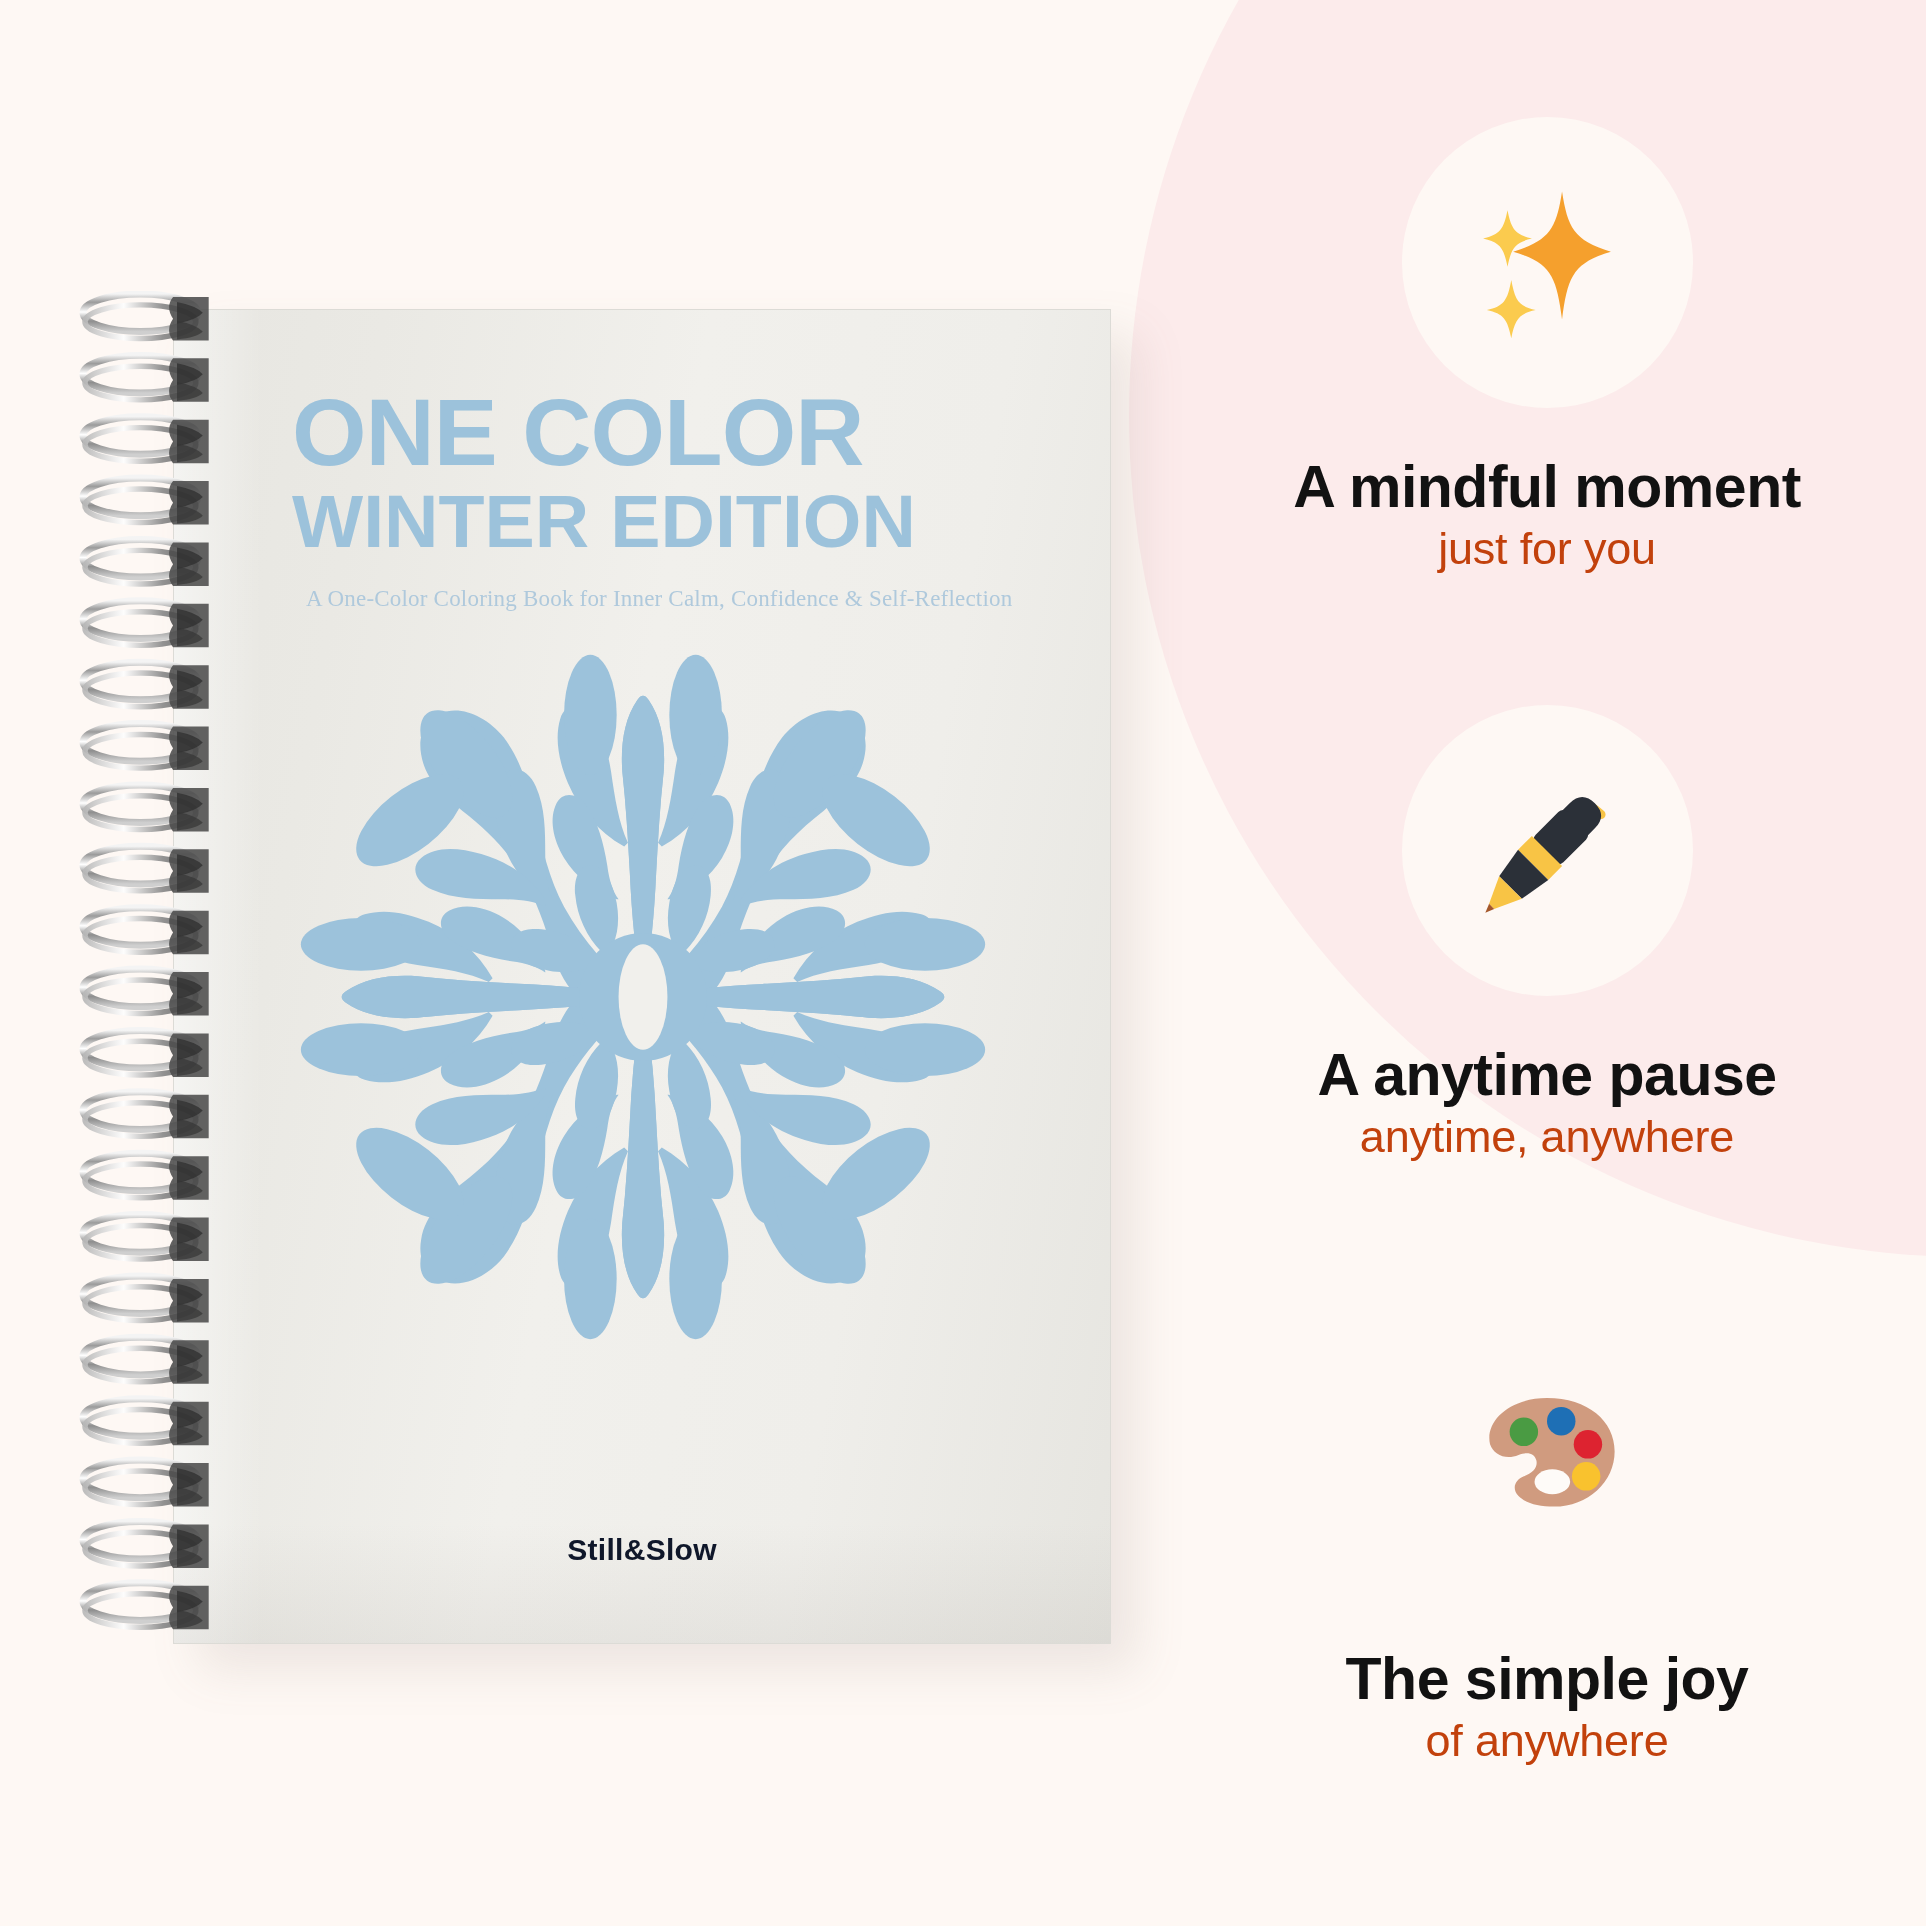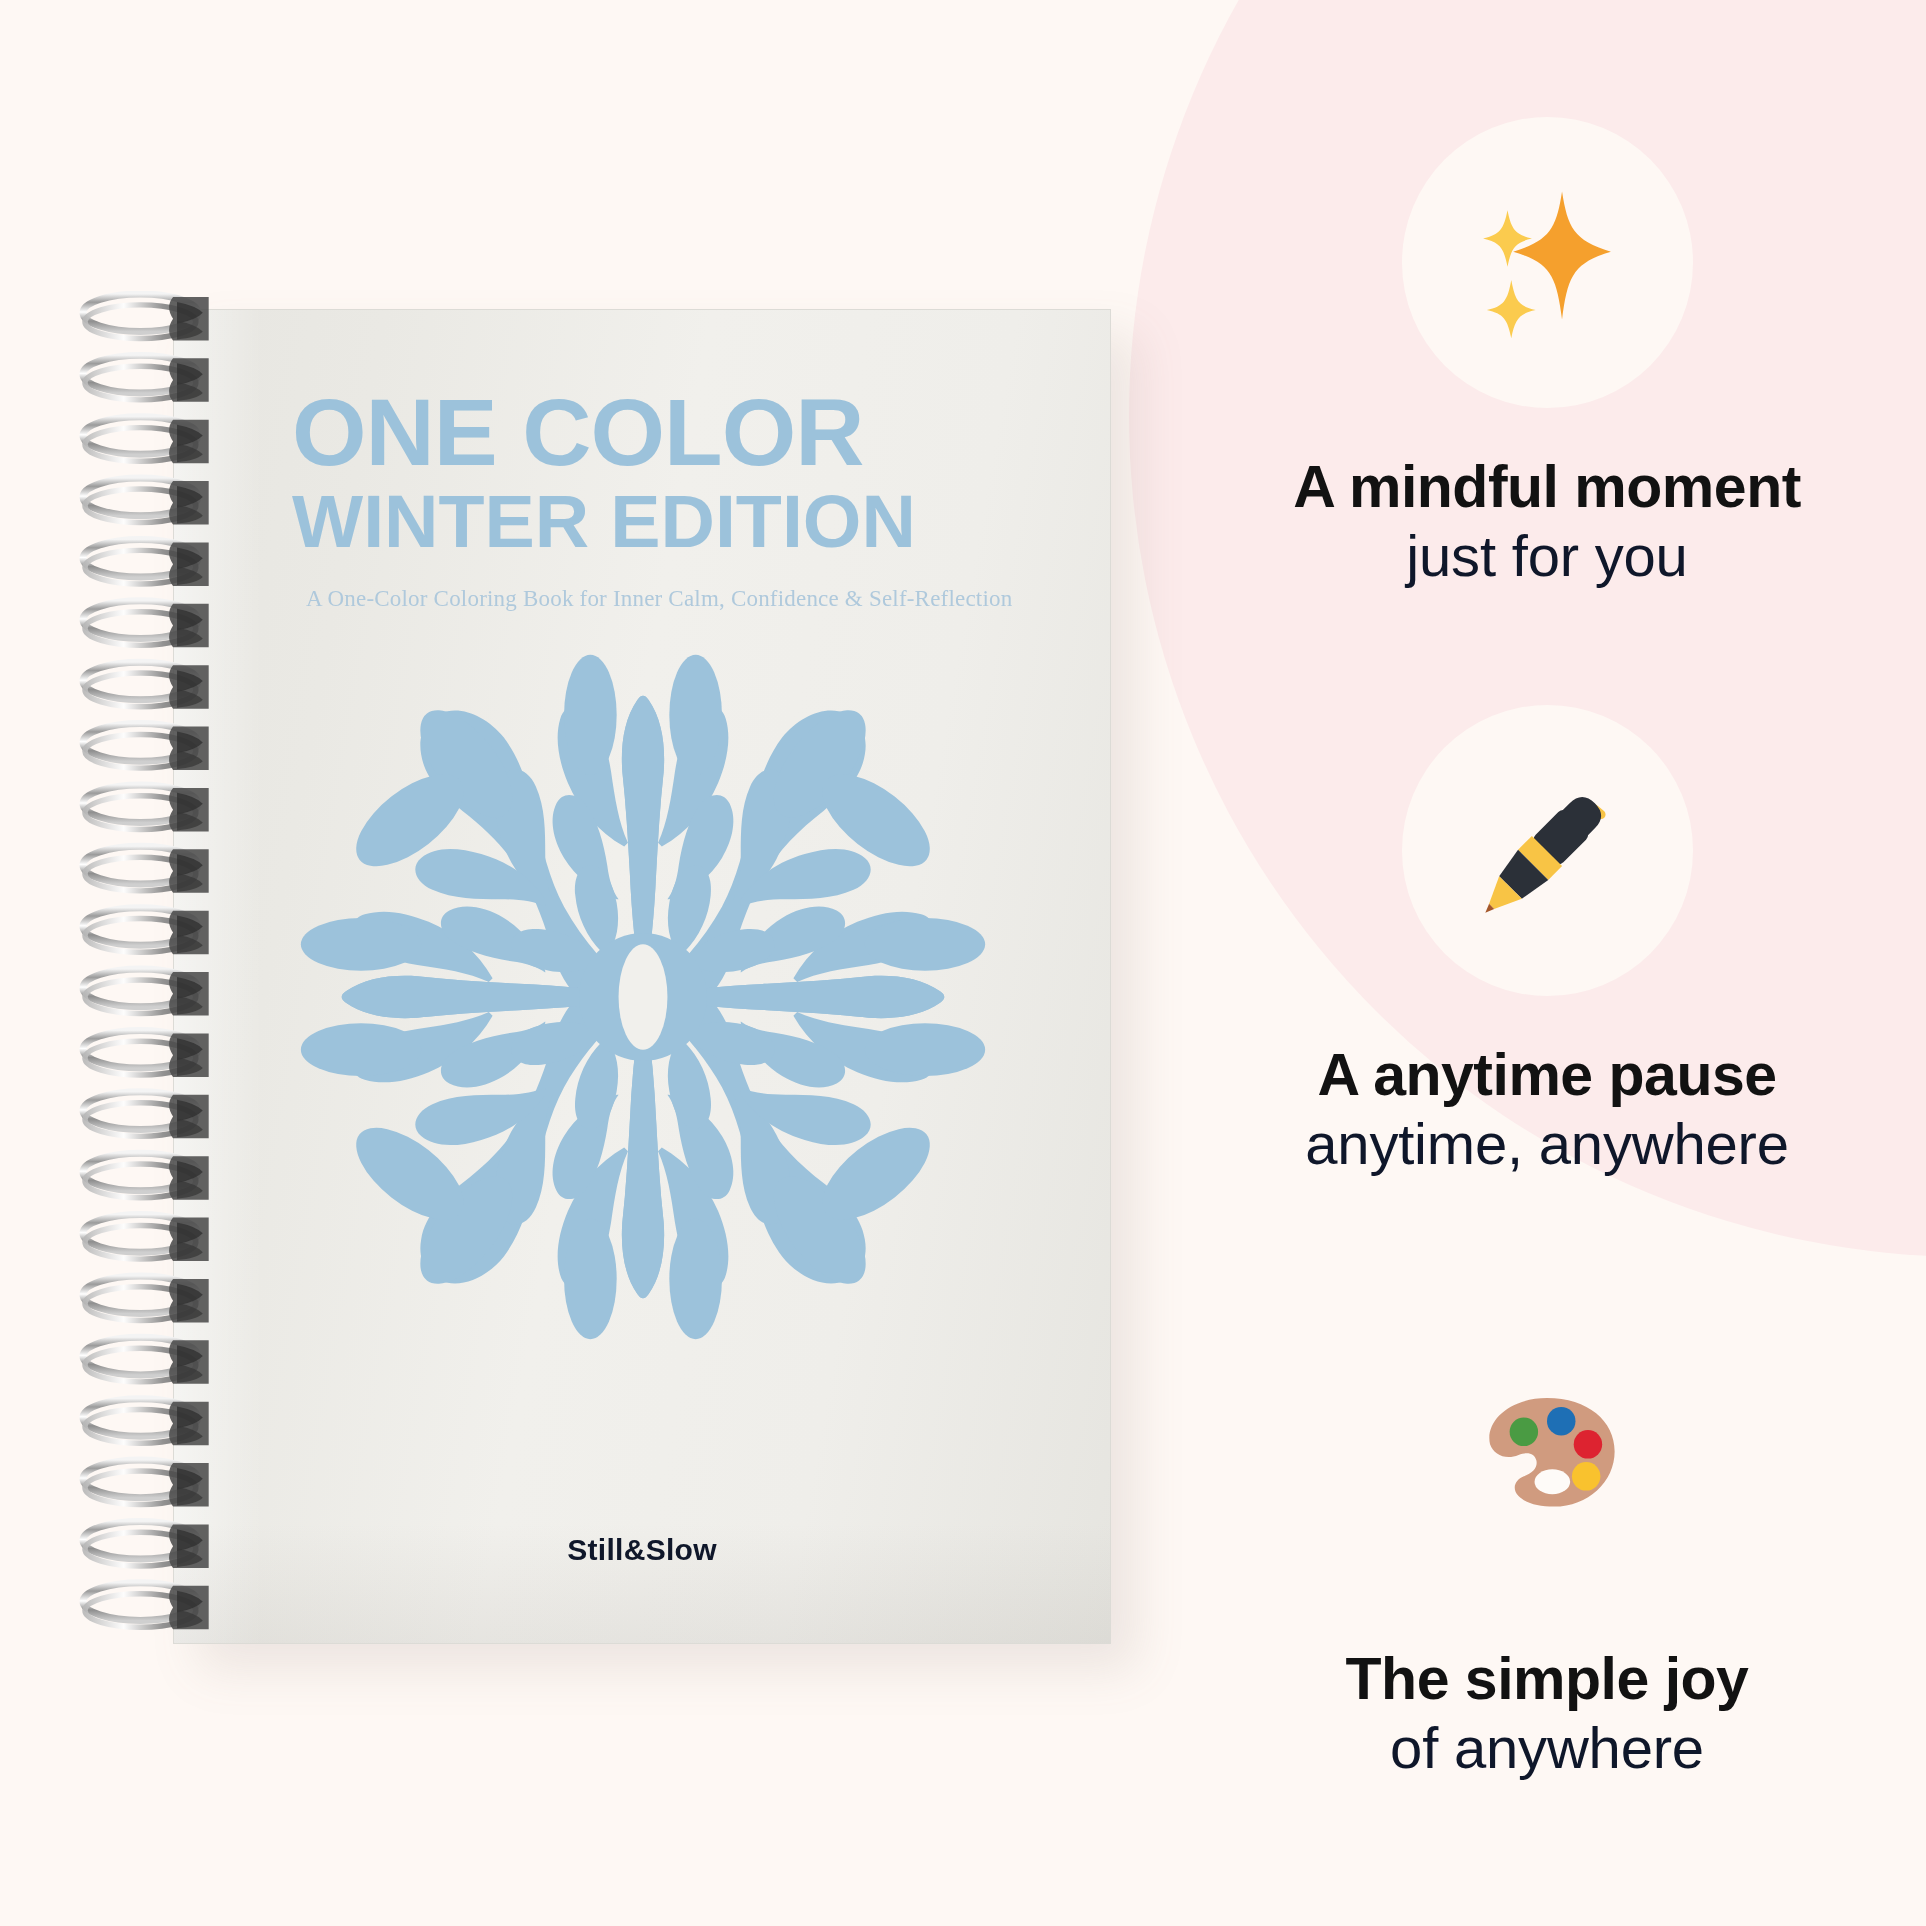--- a/index.html
+++ b/index.html
@@ -174,23 +174,23 @@
     font-weight: bold;
     font-size: 59px;
     line-height: 1.12;
     color: #121212;
     margin: 46px 0 0 0;
     letter-spacing: -0.5px;
   }
   .feature-sub {
     font-family: "Liberation Sans Narrow", "Liberation Sans", sans-serif;
     font-weight: 400;
-    font-size: 58px;
+    font-size: 45px;
     line-height: 1.12;
-    color: #0f172a;
+    color: #c2410c;
     margin: 4px 0 0 0;
     letter-spacing: -0.2px;
   }
 </style>
 </head>
 <body>
 
 <div id="canvas">
 
   <div class="pink-blob b2"></div>

